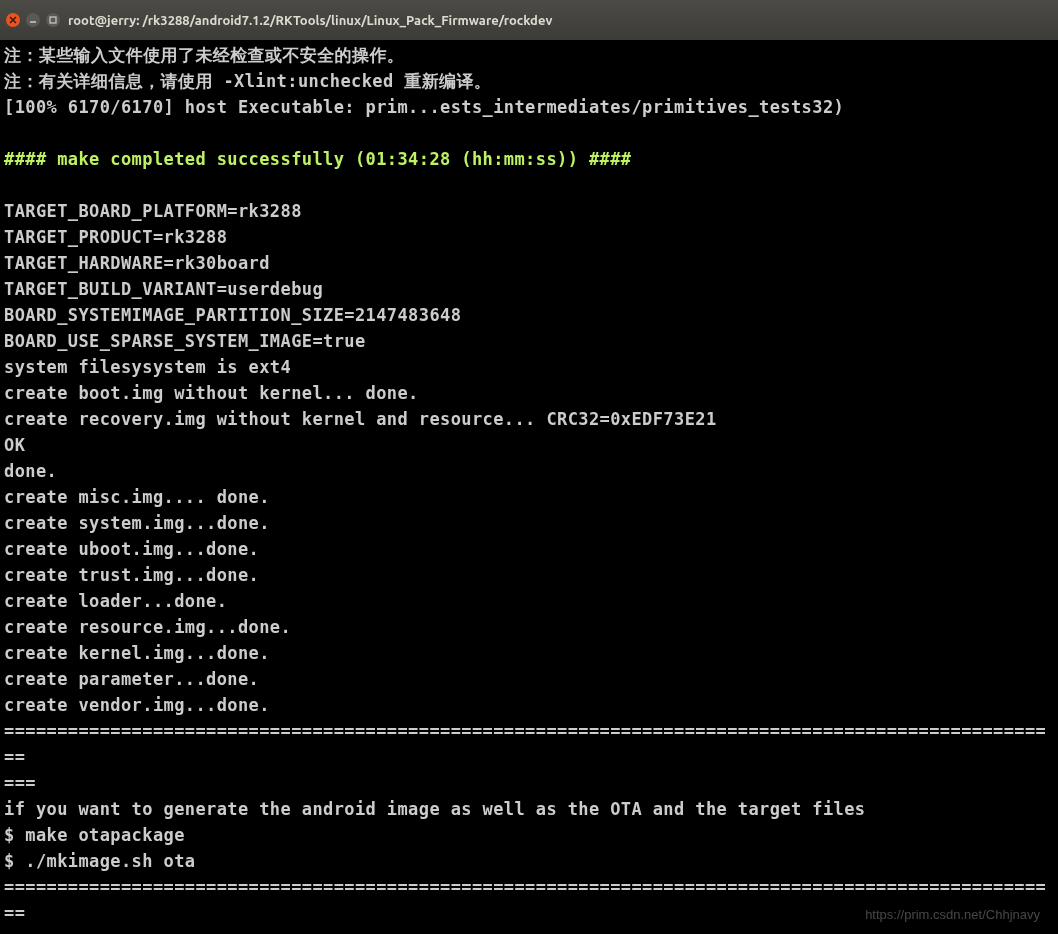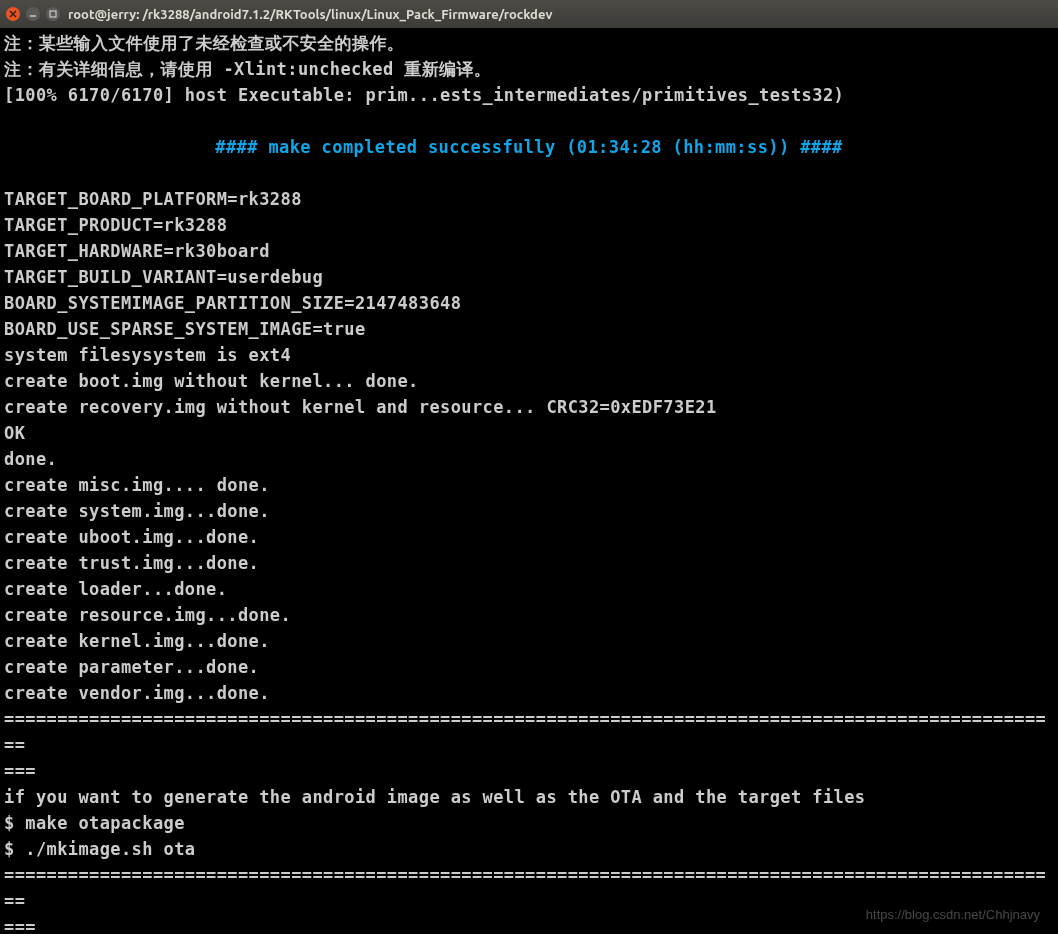--- a/index.html
+++ b/index.html
@@ -1,26 +1,26 @@
 <!DOCTYPE html>
 <html><head>
 <meta charset="utf-8">
 <style>
   * { margin: 0; padding: 0; box-sizing: border-box; }
   body { width: 1058px; height: 934px; background: #000; font-family: "DejaVu Sans Mono", "Ubuntu Mono", monospace; overflow: hidden; }
-  .titlebar { height: 28px; background: linear-gradient(to bottom,#4c4b46,#3c3b37); display: flex; align-items: center; padding: 0 6px; gap: 8px; }
+  .titlebar { height: 40px; background: linear-gradient(to bottom,#4c4b46,#3c3b37); display: flex; align-items: center; padding: 0 6px; gap: 8px; }
   .win-buttons { display: flex; gap: 6px; align-items: center; }
   .win-btn { width: 14px; height: 14px; border-radius: 50%; display: flex; align-items: center; justify-content: center; }
   .win-close { background: #e95420; }
   .win-min { background: #5a5955; }
   .win-max { background: #5a5955; }
   .title-text { color: #dfdbd2; font-family: Ubuntu, sans-serif; font-size: 13px; font-weight: bold; white-space: nowrap; }
   .terminal { background: #000; color: #cccccc; font-size: 17px; line-height: 26px; padding: 2px 4px; white-space: pre-wrap; word-break: break-all; letter-spacing: 0.4px; }
   .line { min-height: 26px; font-weight: bold; }
-  .green { color: #0ea5e9; font-weight: bold; text-align: center; }
+  .green { color: #bef264; font-weight: bold; }
   .watermark { position: absolute; right: 18px; bottom: 12px; color: rgba(200,200,200,0.35); font-family: sans-serif; font-size: 13px; }
 </style>
 </head>
 <body>
 
 <div class="titlebar">
   <div class="win-buttons">
     <div class="win-btn win-close">
       <svg width="8" height="8" viewBox="0 0 8 8">
           <path d="M1 1 L7 7 M7 1 L1 7" stroke="#3a1a0a" stroke-width="1.5"></path>
@@ -35,13 +35,13 @@
       <svg width="8" height="8" viewBox="0 0 8 8">
           <rect x="1" y="1" width="6" height="6" fill="none" stroke="#ccc" stroke-width="1.2"></rect>
         </svg>
     </div>
   </div>
   <div class="title-text">root@jerry: /rk3288/android7.1.2/RKTools/linux/Linux_Pack_Firmware/rockdev</div>
 </div>
 
 <div class="terminal" id="terminal"><div class="line ">注：某些输入文件使用了未经检查或不安全的操作。</div><div class="line ">注：有关详细信息，请使用 -Xlint:unchecked 重新编译。</div><div class="line ">[100% 6170/6170] host Executable: prim...ests_intermediates/primitives_tests32)</div><div class="line "></div><div class="line green">#### make completed successfully (01:34:28 (hh:mm:ss)) ####</div><div class="line "></div><div class="line ">TARGET_BOARD_PLATFORM=rk3288</div><div class="line ">TARGET_PRODUCT=rk3288</div><div class="line ">TARGET_HARDWARE=rk30board</div><div class="line ">TARGET_BUILD_VARIANT=userdebug</div><div class="line ">BOARD_SYSTEMIMAGE_PARTITION_SIZE=2147483648</div><div class="line ">BOARD_USE_SPARSE_SYSTEM_IMAGE=true</div><div class="line ">system filesysystem is ext4</div><div class="line ">create boot.img without kernel... done.</div><div class="line ">create recovery.img without kernel and resource... CRC32=0xEDF73E21</div><div class="line ">OK</div><div class="line ">done.</div><div class="line ">create misc.img.... done.</div><div class="line ">create system.img...done.</div><div class="line ">create uboot.img...done.</div><div class="line ">create trust.img...done.</div><div class="line ">create loader...done.</div><div class="line ">create resource.img...done.</div><div class="line ">create kernel.img...done.</div><div class="line ">create parameter...done.</div><div class="line ">create vendor.img...done.</div><div class="line ">====================================================================================================</div><div class="line ">===</div><div class="line ">if you want to generate the android image as well as the OTA and the target files</div><div class="line ">$ make otapackage</div><div class="line ">$ ./mkimage.sh ota</div><div class="line ">====================================================================================================</div><div class="line ">===</div></div>
 
-<div class="watermark">https://blog.csdn.net/Chhjnavy</div>
+<div class="watermark">https://prim.csdn.net/Chhjnavy</div>
 
 </body></html>

